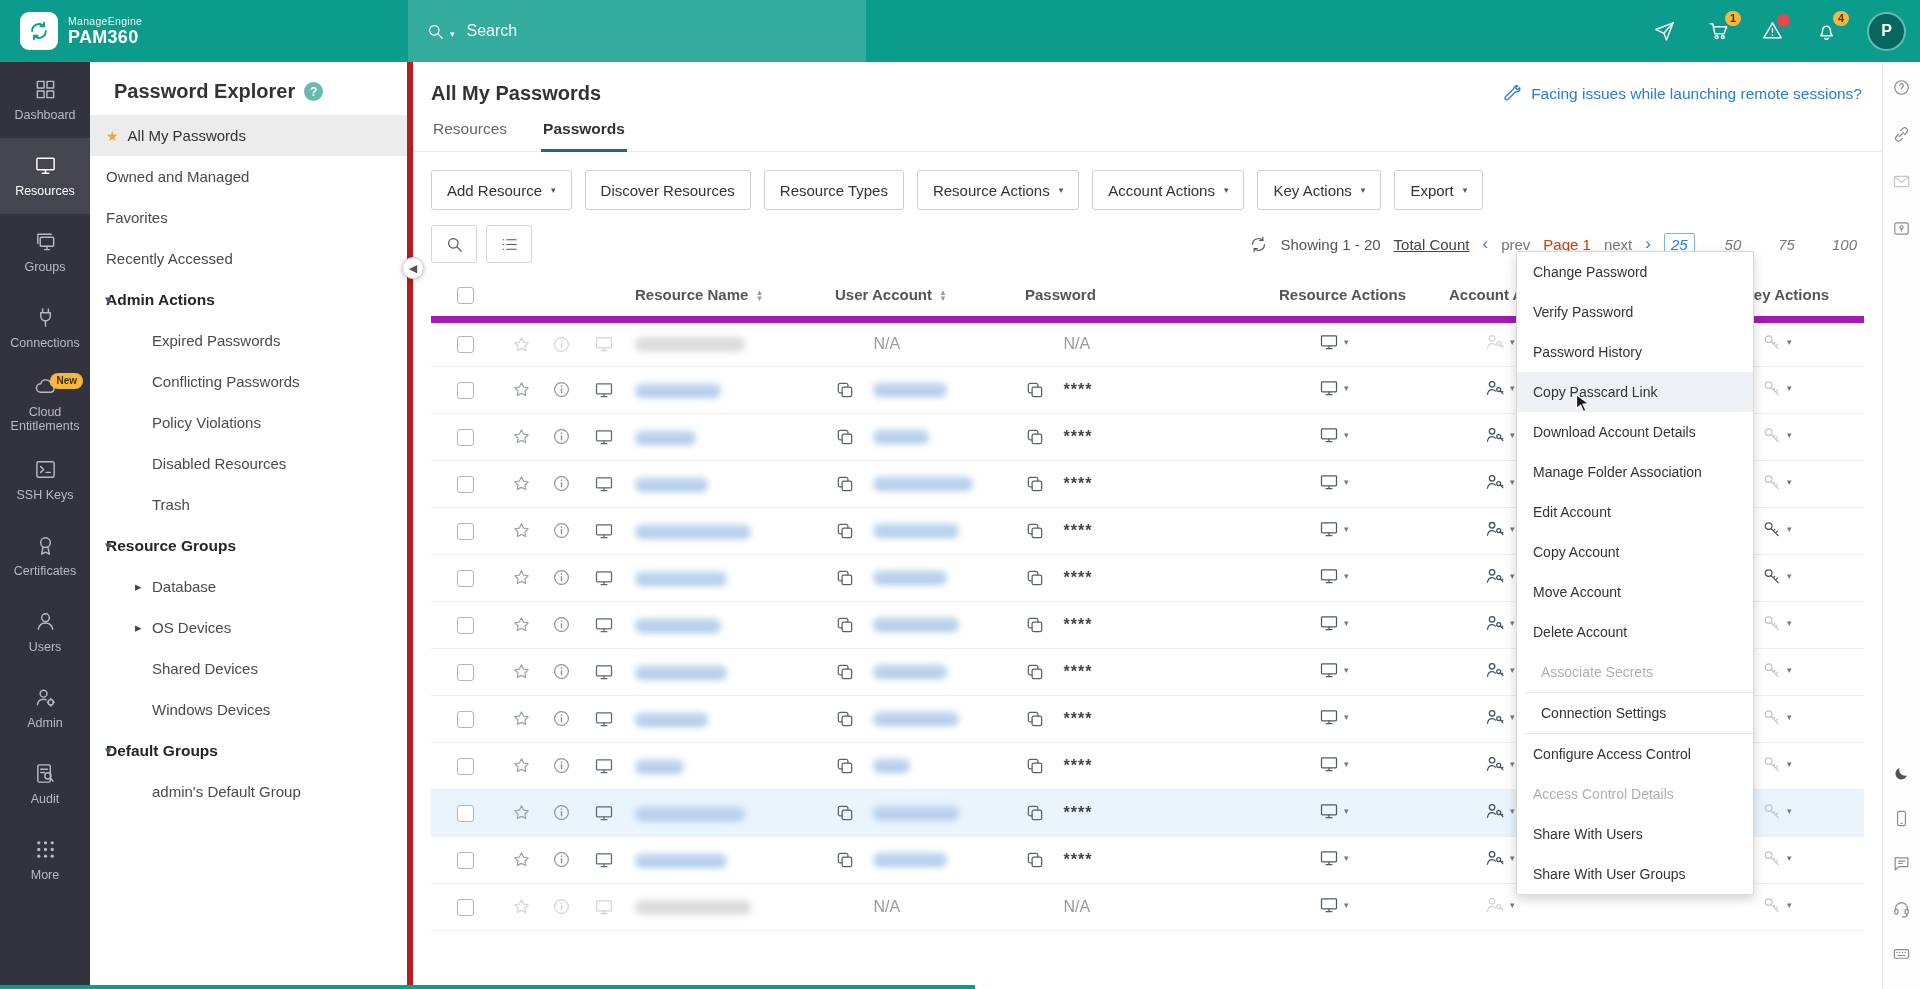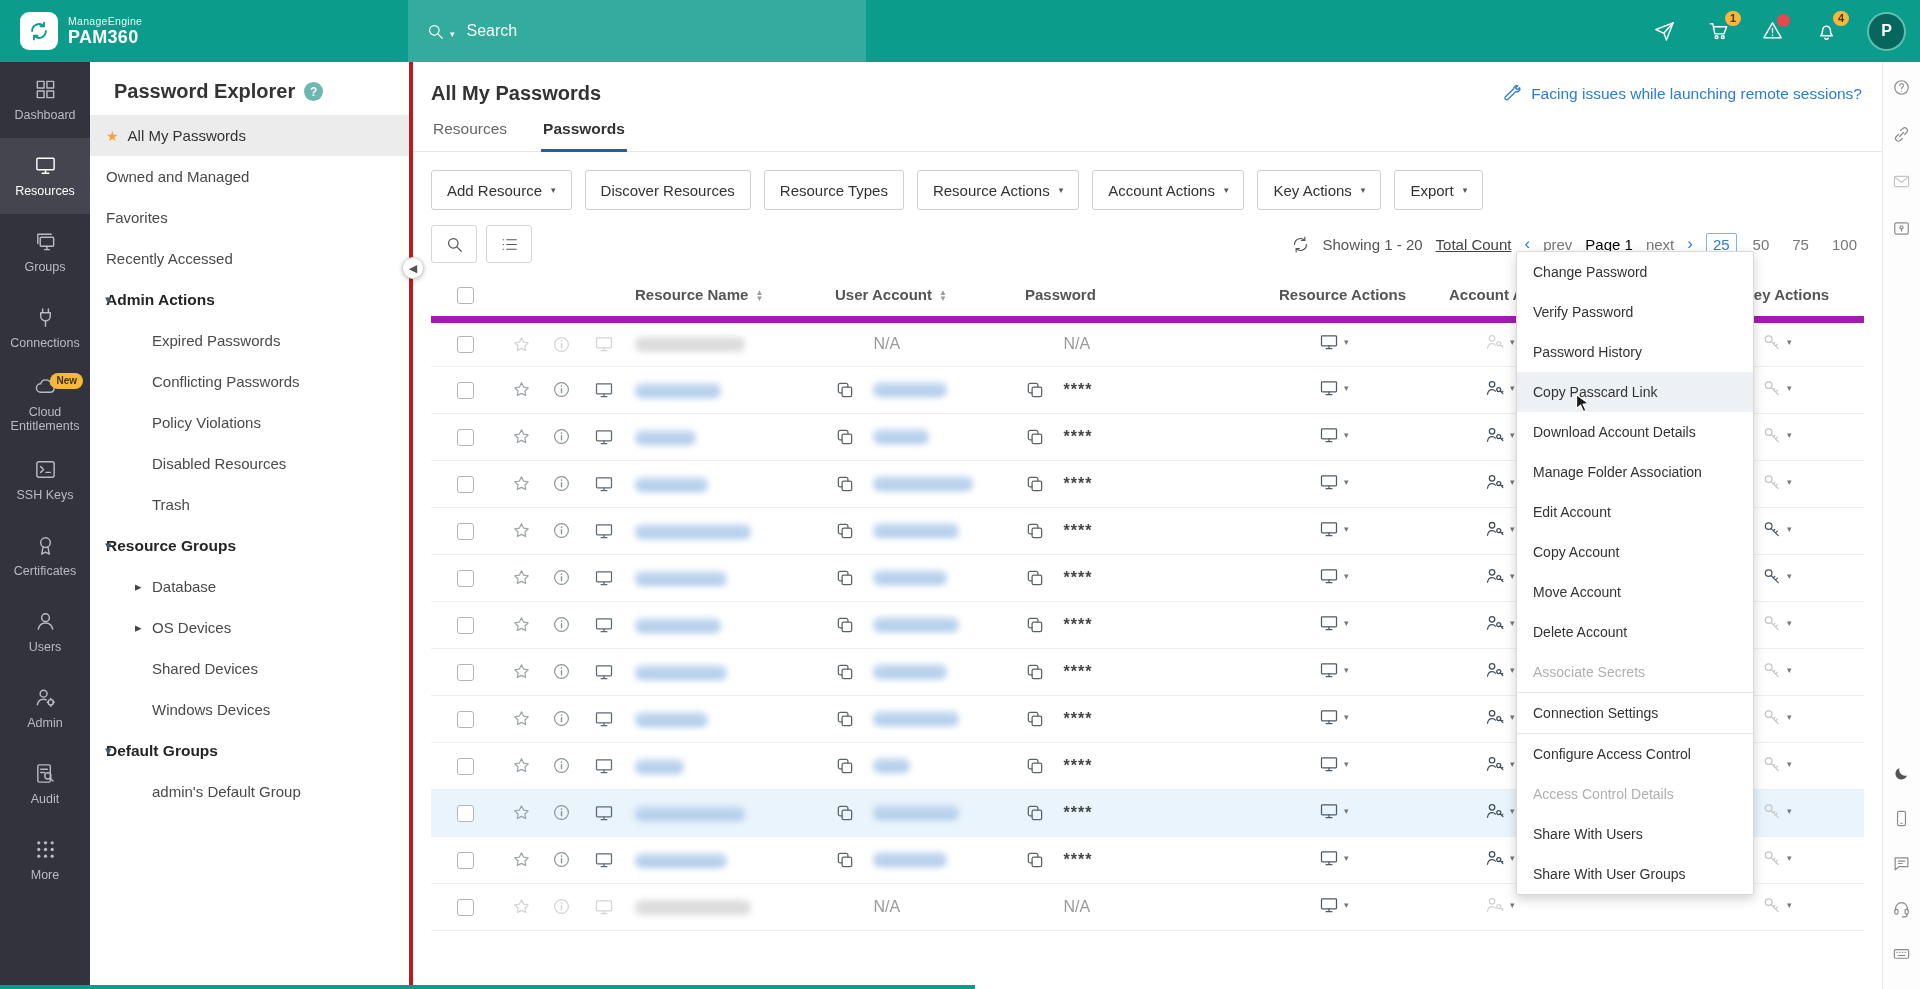--- a/index.html
+++ b/index.html
@@ -35,21 +35,21 @@
     display:flex; flex-direction:column; }
   .nav-item { min-height:76px; display:flex; flex-direction:column; align-items:center; justify-content:center;
     gap:7px; color:#b9bac3; font-size:12.5px; text-align:center; padding:6px 3px; position:relative; cursor:pointer; line-height:14px; }
   .nav-item .ic { width:23px; height:23px; }
   .nav-item.active { background:#45454f; color:#fff; }
   .nav-badge { position:absolute; top:7px; right:7px; background:#f6b73c; color:#41320a; font-size:10px; font-weight:700;
     padding:1px 6px; border-radius:8px; }
 
   
   .explorer { position:absolute; top:62px; left:90px; width:323px; bottom:0; background:#fff;
-    border-right:4px solid #b91c1c; z-index:20; }
+    border-right:6px solid #b91c1c; z-index:20; }
   .exp-title { display:flex; align-items:center; gap:9px; padding:18px 0 12px 24px; font-size:20px; font-weight:700; color:#333; }
   .help-dot { width:19px; height:19px; border-radius:50%; background:#6cb8b0; color:#fff; font-size:12px; font-weight:700;
     display:grid; place-items:center; cursor:pointer; }
   .exp-item { height:41px; display:flex; align-items:center; font-size:15px; color:#4a4a4a; padding-left:16px;
     position:relative; cursor:pointer; }
   .exp-item.t-active-star { background:#ececec; color:#333; padding-left:16px; }
   .exp-star { display:none; }
   .t-active-star .exp-star { display:inline; color:#f1a43b; font-size:14px; margin-right:9px; }
   .exp-item.t-header { font-weight:700; color:#252525; font-size:15.5px; }
   .exp-item.t-sub { padding-left:62px; }
@@ -78,22 +78,22 @@
   .left-controls { display:flex; gap:9px; }
   .icon-btn { width:46px; height:38px; border:1px solid #d6d6d6; border-radius:3px; display:grid; place-items:center;
     color:#555; background:#fff; cursor:pointer; }
   .icon-btn .ic { width:19px; height:19px; }
   .pager { display:flex; align-items:center; gap:13px; font-size:15px; color:#666; }
   .pager .refresh { width:19px; height:19px; color:#555; cursor:pointer; }
   .pg-showing { color:#555; }
   .total-link { text-decoration:underline; color:#444; cursor:pointer; }
   .pg-chevron { color:#2c7cd6; font-size:17px; cursor:pointer; }
   .pg-muted { color:#777; cursor:pointer; }
-  .pg-page { color:#000000; }
-  .sizes { display:flex; gap:9px; align-items:flex-start; }
+  .pg-page { color:#c2410c; }
+  .sizes { display:flex; gap:23px; align-items:flex-start;font-style:italic; }
   .size { color:#777; padding:2px 6px; border:1px solid transparent; cursor:pointer; }
   .size.active { border-color:#7fb3e3; color:#2c7cd6; border-radius:2px; }
 
   
   .table-wrap { margin:0 18px; }
   table { width:100%; border-collapse:collapse; table-layout:fixed; }
   th { height:46px; font-size:15px; color:#555; font-weight:700; text-align:left; border-bottom:7px solid #a21caf; }
   td { height:47px; border-bottom:1px solid #efefef; }
   th.c-cb, td.c-cb { padding-left:26px; }
   th.c-name, td.c-name, th.c-acct, td.c-acct, th.c-pass, td.c-pass { padding-left:8px; }
@@ -138,21 +138,21 @@
   .rows tr:nth-child(11) .name-blur{width:110px} .rows tr:nth-child(11) .acct-blur{width:86px}
   .rows tr:nth-child(12) .name-blur{width:92px} .rows tr:nth-child(12) .acct-blur{width:74px}
   .rows tr:nth-child(13) .name-blur{width:116px}
 
   
   .ctx { position:absolute; left:1516px; top:251px; width:238px; background:#fff; border:1px solid #d9d9d9;
     border-radius:2px; box-shadow:0 4px 12px rgba(0,0,0,.18); z-index:60; }
   .ctx-item { padding:12px 16px; font-size:14px; color:#333; cursor:pointer; }
   .ctx-item.hover { background:#edf1f5; }
   .ctx-item.disabled { color:#b0b0b0; }
-  .ctx-item.divider-after { border-bottom:1px solid #e6e6e6; }
+  .ctx-item.divider-after { border-bottom:1px solid #e6e6e6;margin-left:8px; }
   .cursor { position:absolute; left:1572px; top:392px; z-index:70; }
 
   
   .rightstrip { position:absolute; top:62px; right:0; bottom:0; width:38px; background:#fdfdfd;
     border-left:1px solid #eaeaea; display:flex; flex-direction:column; align-items:center; padding:16px 0 26px;
     gap:28px; z-index:20; }
   .rs-ic { color:#8b8b8b; width:19px; height:19px; cursor:pointer; }
   .rs-ic .ic { width:19px; height:19px; }
   .rs-spacer { margin-top:auto; }
   .rs-group-bottom { display:flex; flex-direction:column; gap:26px; align-items:center; }

